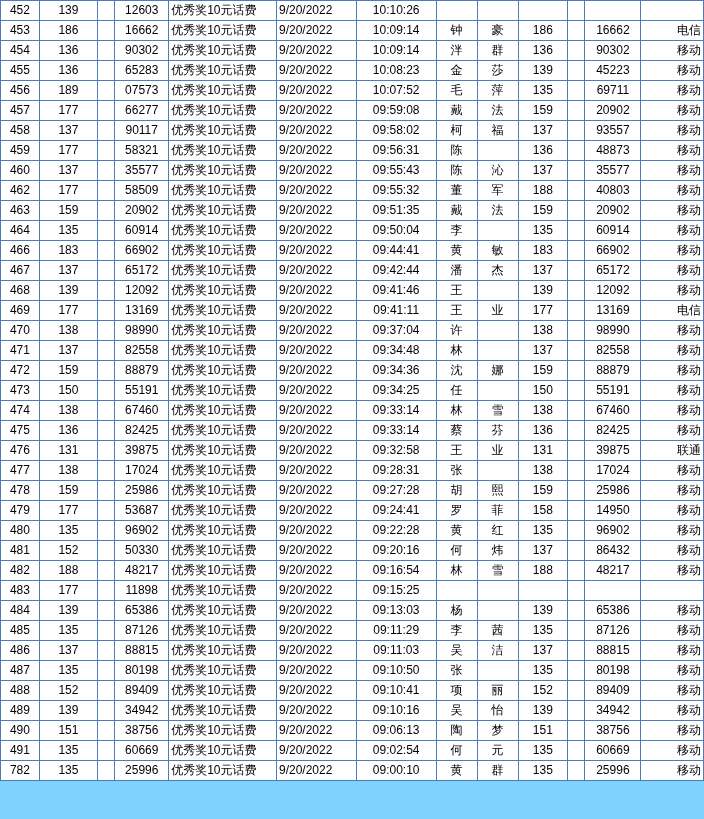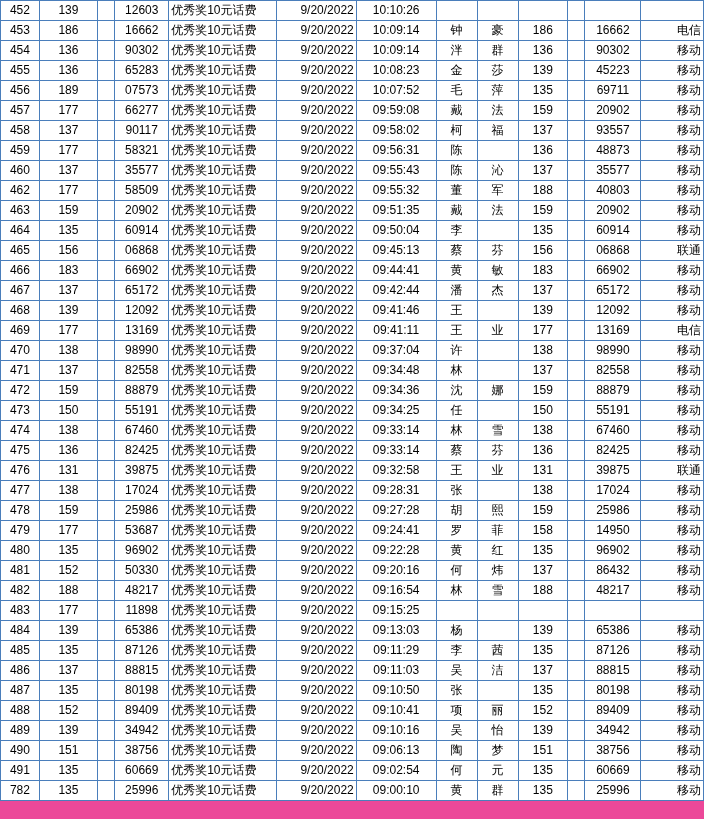--- a/index.html
+++ b/index.html
@@ -2,21 +2,21 @@
 <html><head>
 <meta charset="utf-8">
 <style>
   html,body{margin:0;padding:0;background:#ffffff;}
   body{font-family:"Liberation Sans","DejaVu Sans",sans-serif;}
   #sheet{
     width:704px;
     height:819px;
     overflow:hidden;
     position:relative;
-    background:#ec4899;
+    background:#7dd3fc;
   }
   table.grid{
     border-collapse:collapse;
     table-layout:fixed;
     width:704px;
     font-size:12px;
     color:#000000;
   }
   table.grid td{
     border:1px solid #4a7ebb;
@@ -40,21 +40,21 @@
   col.c-n2{width:38px;}
   col.c-n3{width:46px;}
   col.c-bar2{width:16px;}
   col.c-c{width:52px;}
   col.c-carrier{width:58px;}
 
   td.idx{text-align:center;}
   td.num{text-align:center;}
   td.code{text-align:center;}
   td.prize{text-align:left;}
-  td.date{text-align:right;margin-top:11px;}
+  td.date{text-align:left;margin-top:11px;}
   td.time{text-align:center;}
   td.name{text-align:center;}
   td.carrier{text-align:right;}
   td.bar{
     background:#5b9bd5;
     border-top:1px solid #5b9bd5;
     border-bottom:1px solid #5b9bd5;
     border-left:1px solid #4a7ebb;
     border-right:1px solid #4a7ebb;
     padding:0;
@@ -255,35 +255,20 @@
           <td class="date">9/20/2022</td>
           <td class="time">09:50:04</td>
           <td class="name">李</td>
           <td class="name"></td>
           <td class="num">135</td>
           <td class="bar"></td>
           <td class="num">60914</td>
           <td class="carrier">移动</td>
         </tr>
         <tr>
-          <td class="idx">465</td>
-          <td class="num">156</td>
-          <td class="bar"></td>
-          <td class="code">06868</td>
-          <td class="prize">优秀奖10元话费</td>
-          <td class="date">9/20/2022</td>
-          <td class="time">09:45:13</td>
-          <td class="name">蔡</td>
-          <td class="name">芬</td>
-          <td class="num">156</td>
-          <td class="bar"></td>
-          <td class="num">06868</td>
-          <td class="carrier">联通</td>
-        </tr>
-        <tr>
           <td class="idx">466</td>
           <td class="num">183</td>
           <td class="bar"></td>
           <td class="code">66902</td>
           <td class="prize">优秀奖10元话费</td>
           <td class="date">9/20/2022</td>
           <td class="time">09:44:41</td>
           <td class="name">黄</td>
           <td class="name">敏</td>
           <td class="num">183</td>

